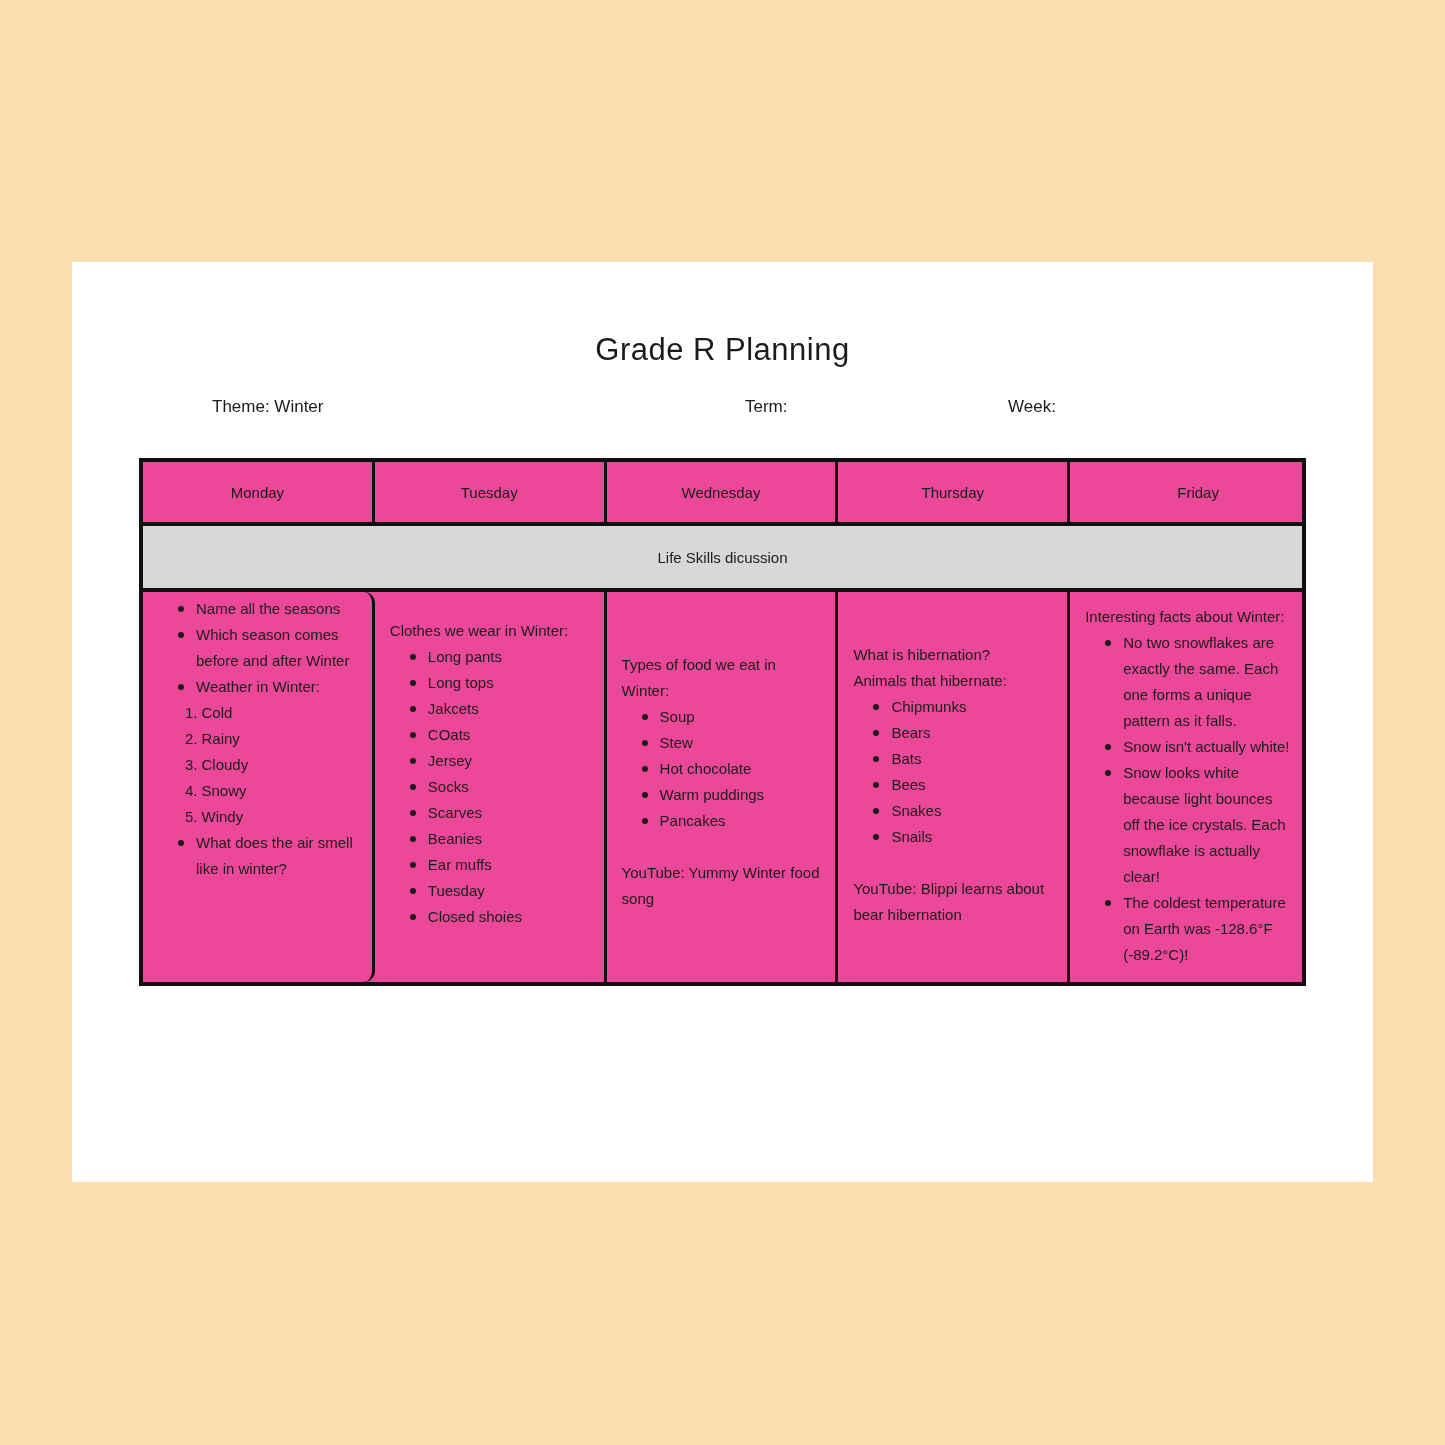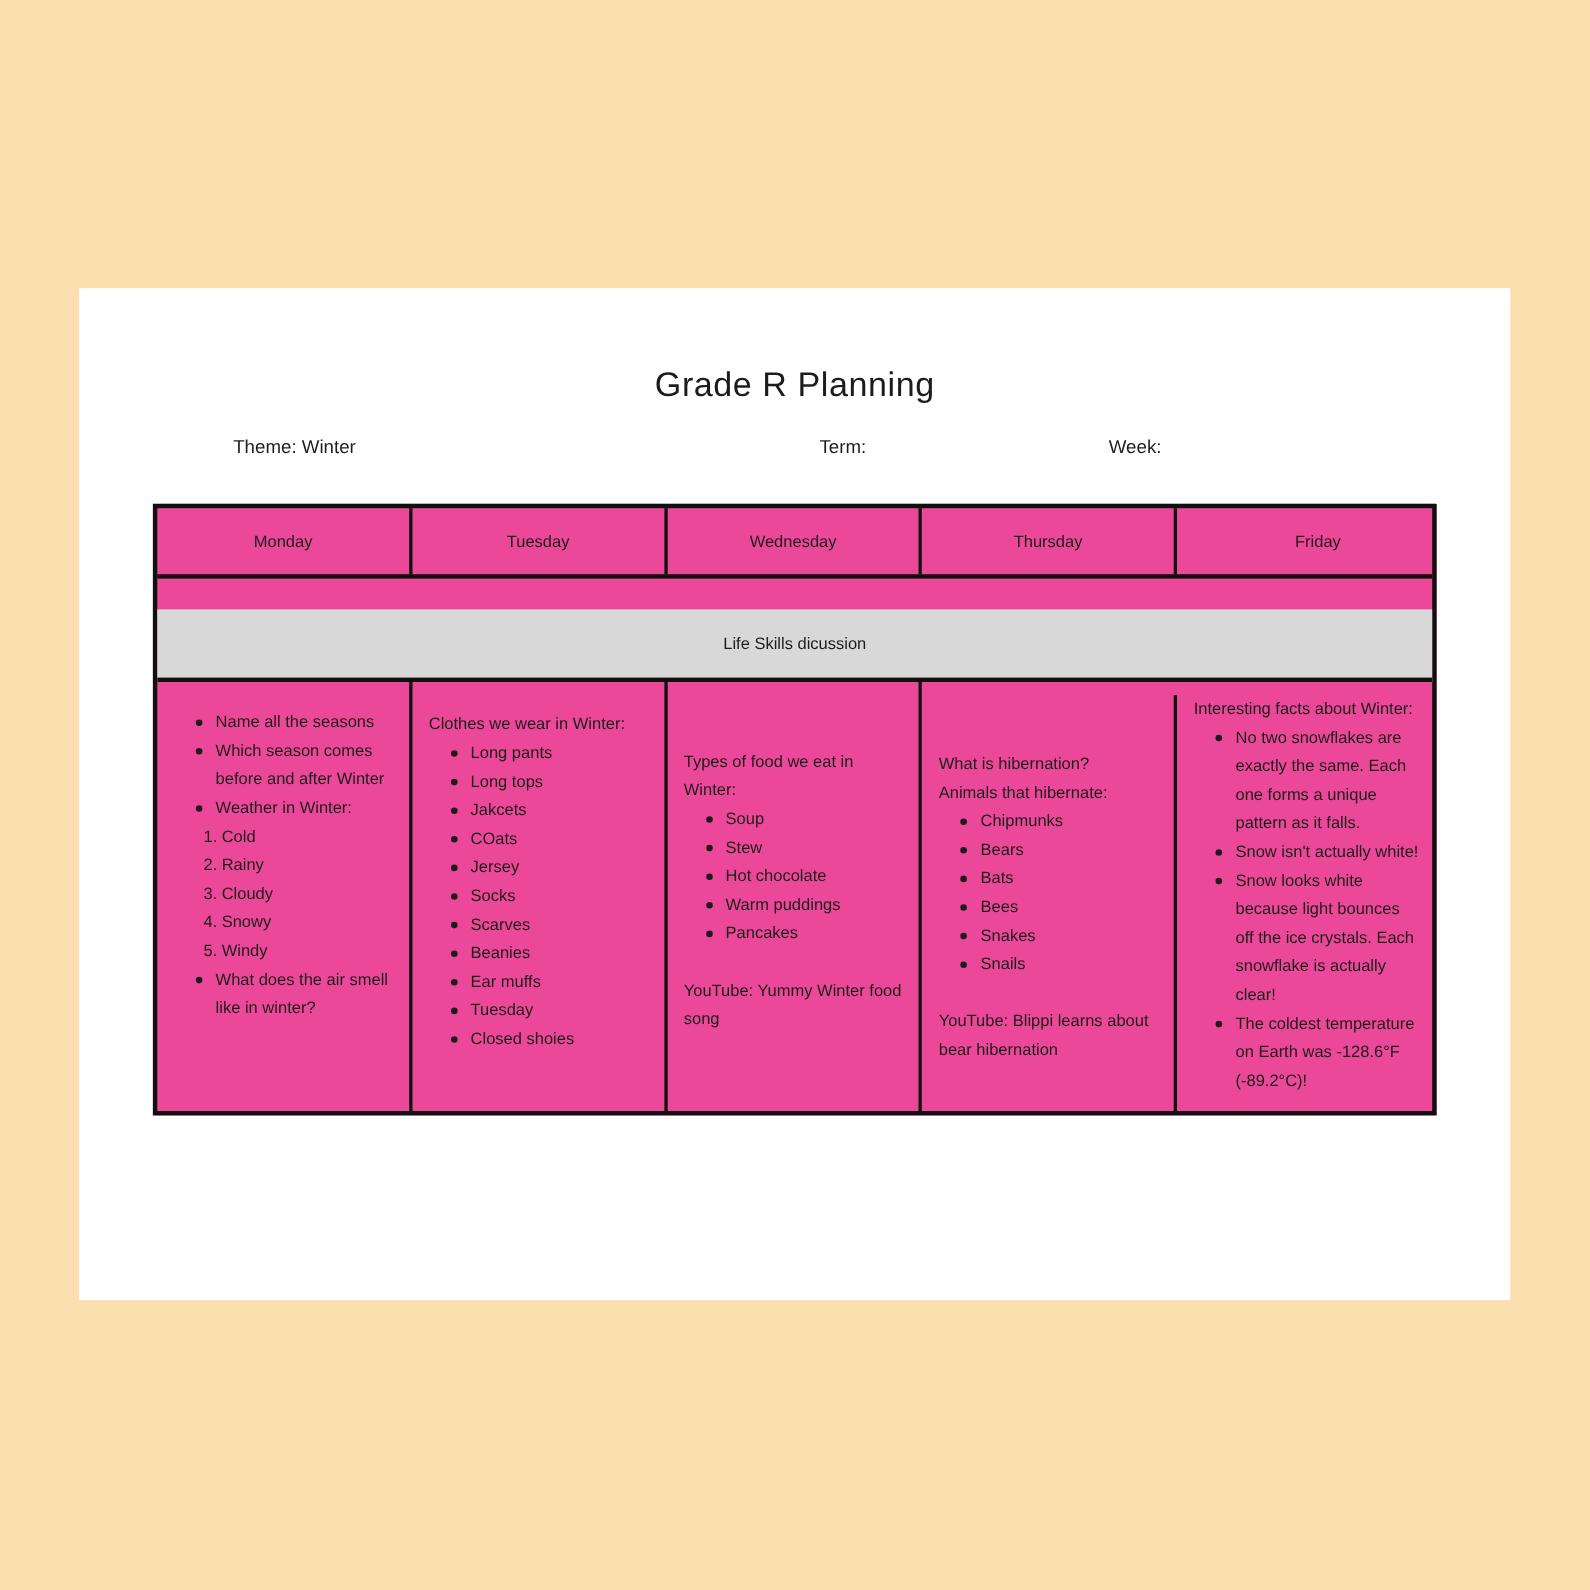--- a/index.html
+++ b/index.html
@@ -31,33 +31,33 @@
   }
   .thead{display:grid;grid-template-columns:repeat(5,1fr);height:60px;border-bottom:4px solid var(--line,#101010);}
   .hcell{
     display:flex;align-items:center;justify-content:center;
     font-size:15px;border-right:3px solid var(--line,#101010);
   }
   .hcell:last-child{border-right:none;padding-left:24px;}
   .band{
     height:62px;background:var(--band,#D8D8D8);
     border-bottom:4px solid var(--line,#101010);
-    display:flex;align-items:center;justify-content:center;font-size:15px;margin-top:28px;
+    display:flex;align-items:center;justify-content:center;font-size:15px;
   }
   .tbody{display:grid;grid-template-columns:repeat(5,1fr);min-height:366px;}
   .cell{
     border-right:3px solid var(--line,#101010);
     box-sizing:border-box;padding:0 12px 14px 13px;
     font-size:15px;line-height:26px;
   }
   .cell:last-child{border-right:none;}
-  .col-0{padding-top:24px;}
+  .col-0{padding-top:4px;border-radius:11px;}
   .col-1{padding-top:26px;}
   .col-2{padding-top:60px;}
-  .col-3{padding-top:50px;margin-top:12px;}
+  .col-3{padding-top:50px;}
   .col-4{padding-top:12px;}
 
   .blist,.nlist{margin:0;padding:0;list-style:none;}
   .li{position:relative;}
   .blist .li{padding-left:40px;}
   .blist .li::before{
     content:"";position:absolute;left:22px;top:10px;
     width:6px;height:6px;border-radius:50%;background:var(--text,#1C1C1C);
   }
   .nlist .li{padding-left:29px;}

